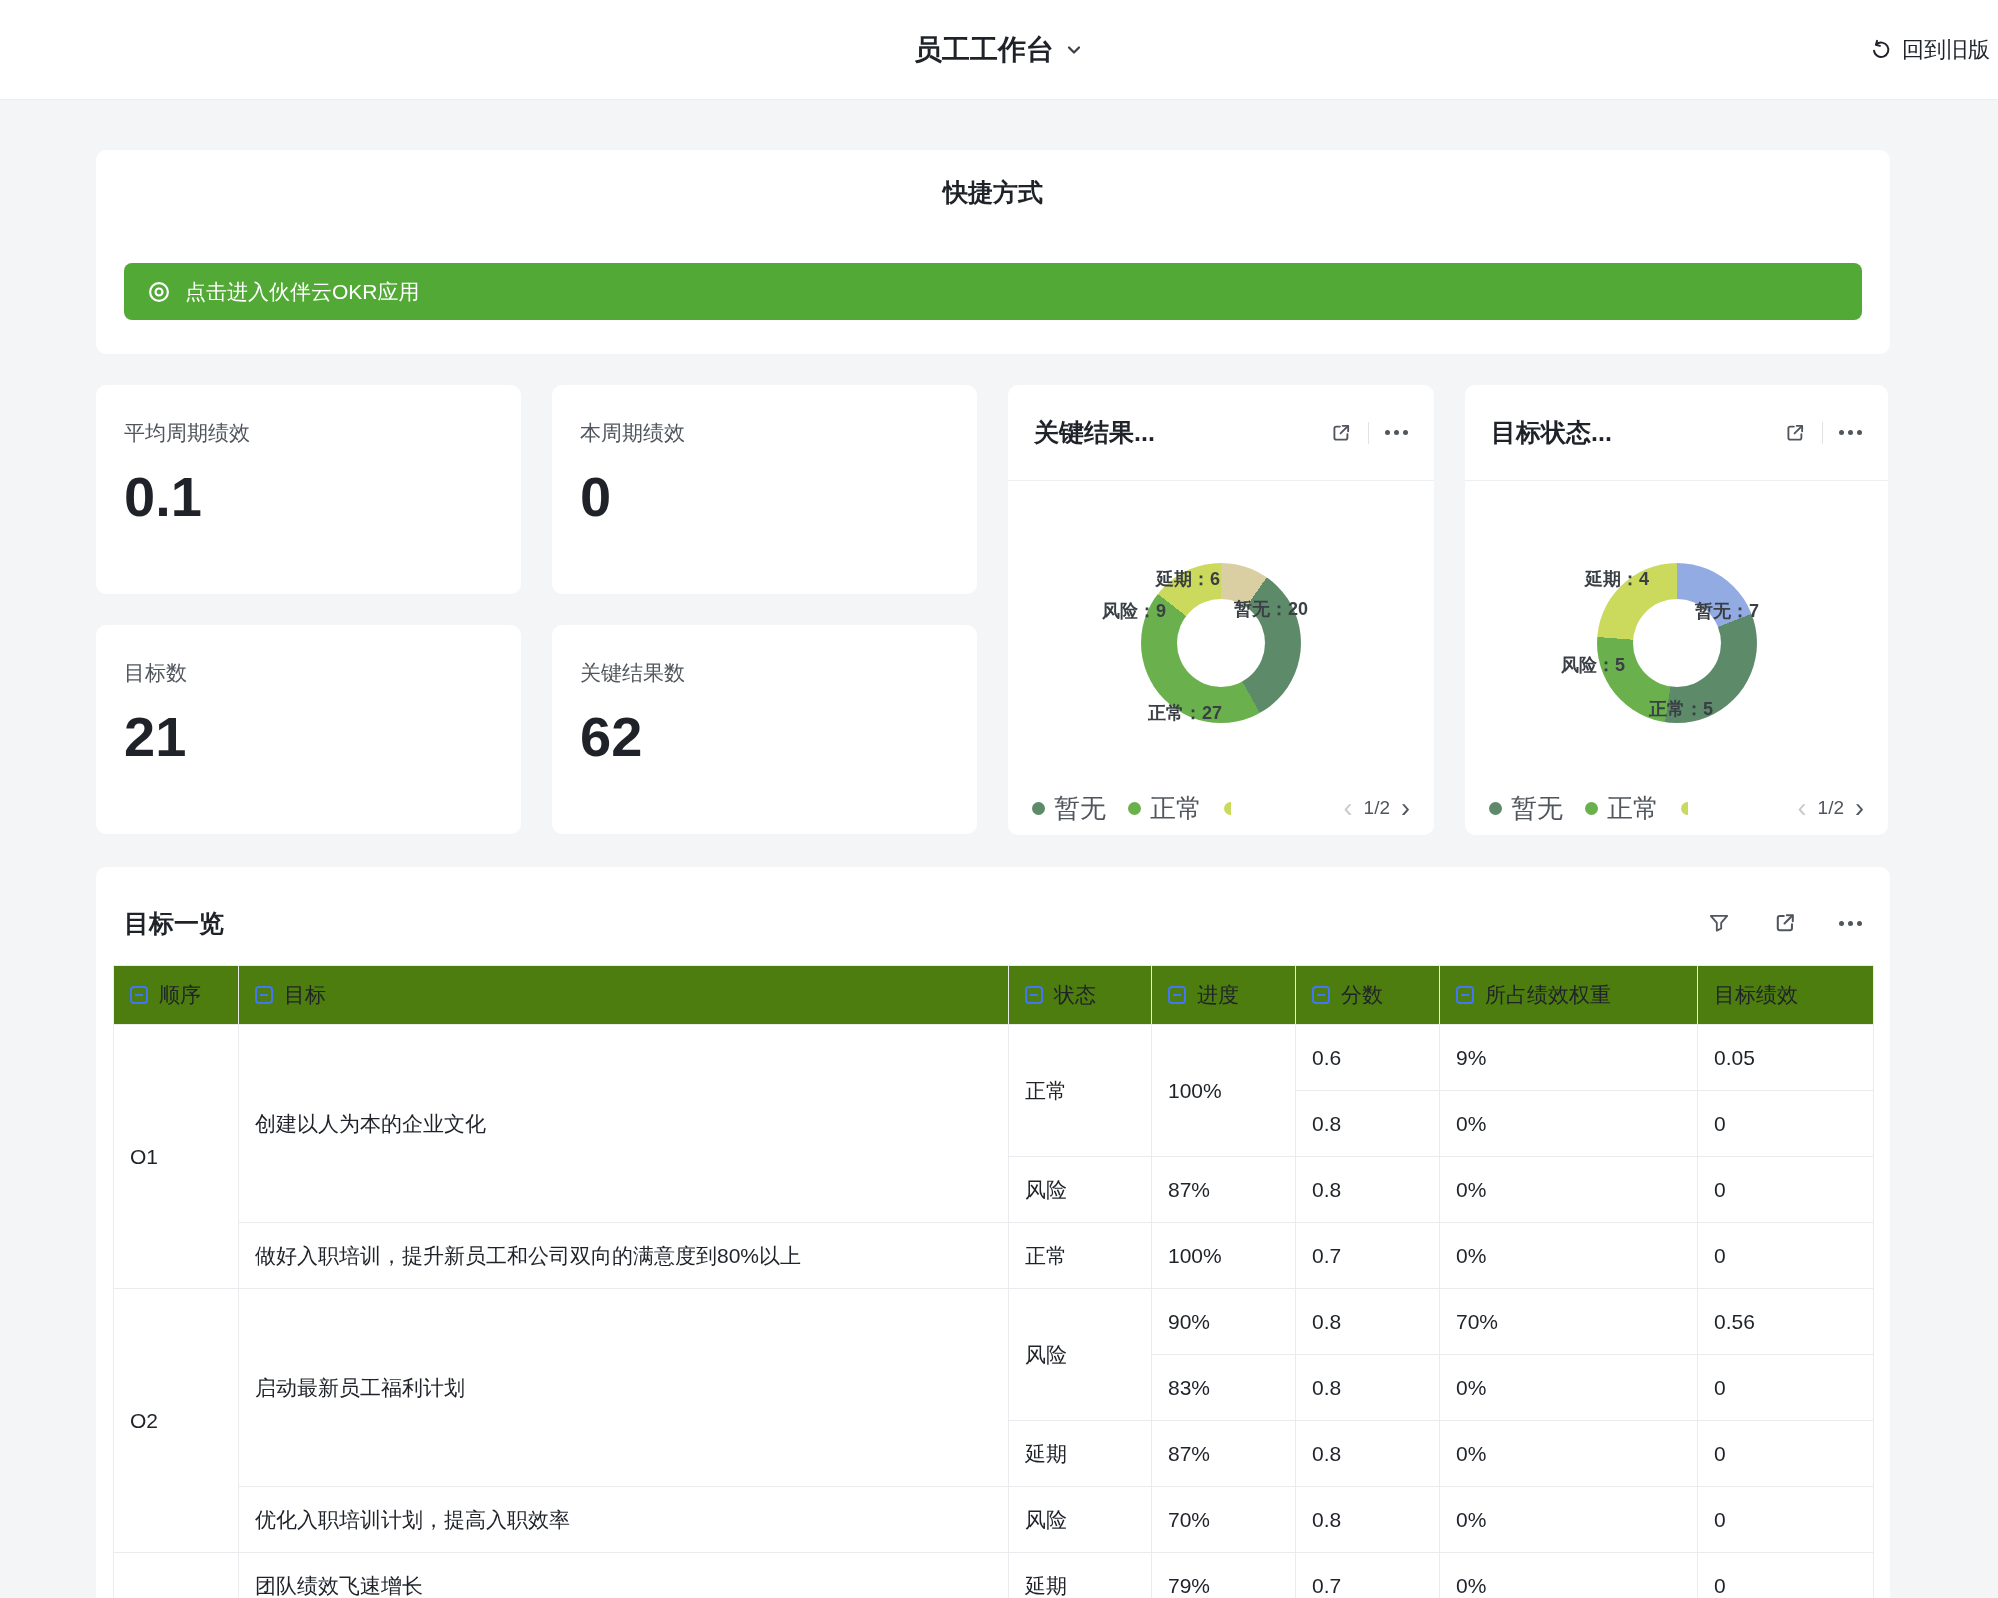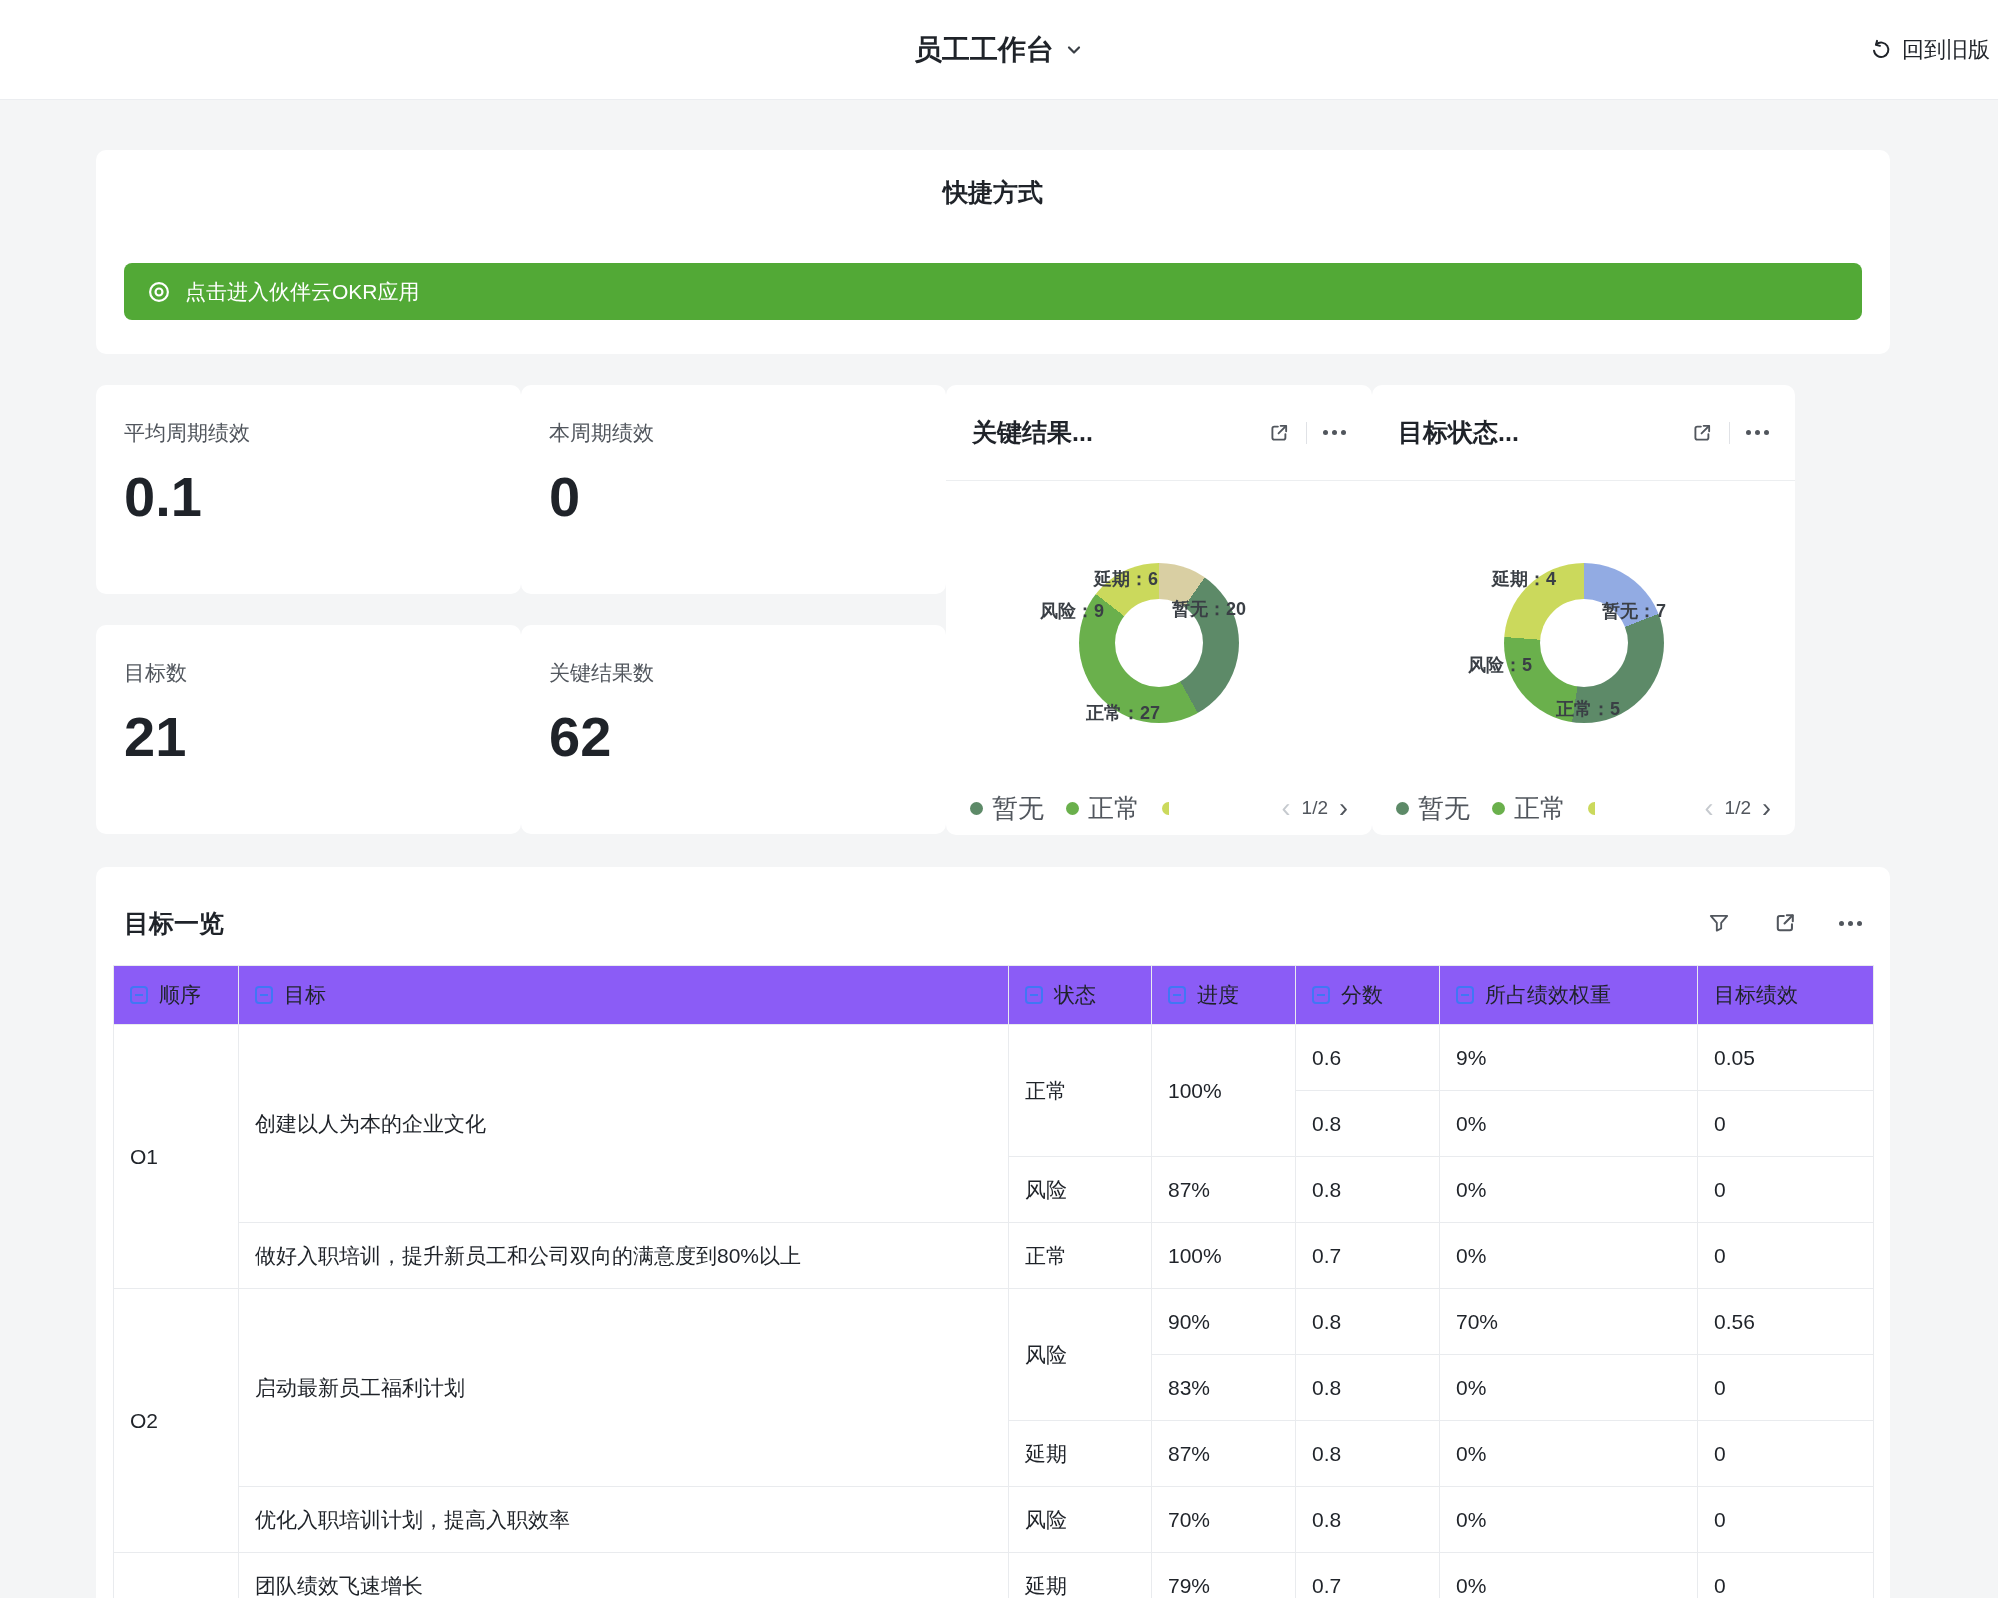--- a/index.html
+++ b/index.html
@@ -22,21 +22,21 @@
   .card { background:#fff; border-radius:10px; }
   
   .card-shortcuts { height:204px; padding:26px 28px 0; margin-bottom:31px; }
   .section-title { font-size:25px; font-weight:700; line-height:32px;text-align:center; }
   .okr-btn {
     margin-top:55px; height:57px; background:#52a936; border-radius:8px;
     display:flex; align-items:center; padding:0 22px; gap:13px;
     color:#fff; font-size:21px; cursor:pointer;
   }
   
-  .grid-row { display:grid; grid-template-columns:425px 425px 426px 423px; margin-bottom:32px; width:1794px; }
+  .grid-row { display:grid; grid-template-columns:425px 425px 426px 423px; gap:31px; margin-bottom:32px; width:1794px; }
   .stat-col { display:flex; flex-direction:column; gap:31px; }
   .stat-card { height:209px; padding:34px 28px 0; }
   .stat-label { font-size:21px; color:#51565d; line-height:27px; }
   .stat-value { margin-top:20px; font-size:56px; font-weight:700; line-height:62px; }
   
   .chart-card { height:450px; display:flex; flex-direction:column; }
   .chart-head { height:96px; border-bottom:1px solid #eceef0; display:flex; align-items:center; padding:0 26px; flex:none; }
   .chart-title { font-size:25px; font-weight:700; flex:1 1 auto; white-space:nowrap; overflow:hidden; }
   .head-icons { display:flex; align-items:center; gap:16px; color:#51565d; flex:none; }
   .icon-btn { display:inline-flex; align-items:center; justify-content:center; cursor:pointer; }
@@ -54,21 +54,21 @@
   .pager { margin-left:auto; display:flex; align-items:center; gap:11px; font-size:19px; color:#51565d; }
   .pager .prev { color:#c6cacf; font-size:27px; line-height:20px; cursor:pointer; }
   .pager .next { color:#51565d; font-size:27px; line-height:20px; cursor:pointer; }
   
   .card-table { padding:28px 0 60px; min-height:800px; }
   .table-head { display:flex; align-items:center; padding:0 28px; height:56px; margin-bottom:14px;gap:30px; }
   .table-title { font-size:25px; font-weight:700; flex:1; }
   .table-icons { display:flex; gap:42px; align-items:center; color:#51565d; }
   table.obj-table { border-collapse:collapse; margin:0 17px; width:1760px; table-layout:fixed; font-size:21px; }
   .obj-table th, .obj-table td { border:1px solid #e9ebee; vertical-align:middle; text-align:left; padding:0 10px 0 16px; }
-  .obj-table thead tr { height:59px; background:#8b5cf6; }
+  .obj-table thead tr { height:59px; background:#4d7c0f; }
   .obj-table th { font-weight:500; color:#1f2329; }
   .obj-table tbody tr { height:66px; background:#fff; }
   .hcell { display:flex; align-items:center; gap:11px; }
   .collapse-icon { width:18px; height:18px; border:2px solid #4077f5; border-radius:4px; position:relative; flex:none; cursor:pointer; }
   .collapse-icon::after { content:''; position:absolute; left:3px; right:3px; top:50%; margin-top:-1px; height:2px; background:#4077f5; }
   .more-dots { display:inline-flex; gap:4px; align-items:center; cursor:pointer; }
   .more-dots i { width:5px; height:5px; border-radius:50%; background:#51565d; }
   svg.ic { display:block; }
 </style>
 </head>

